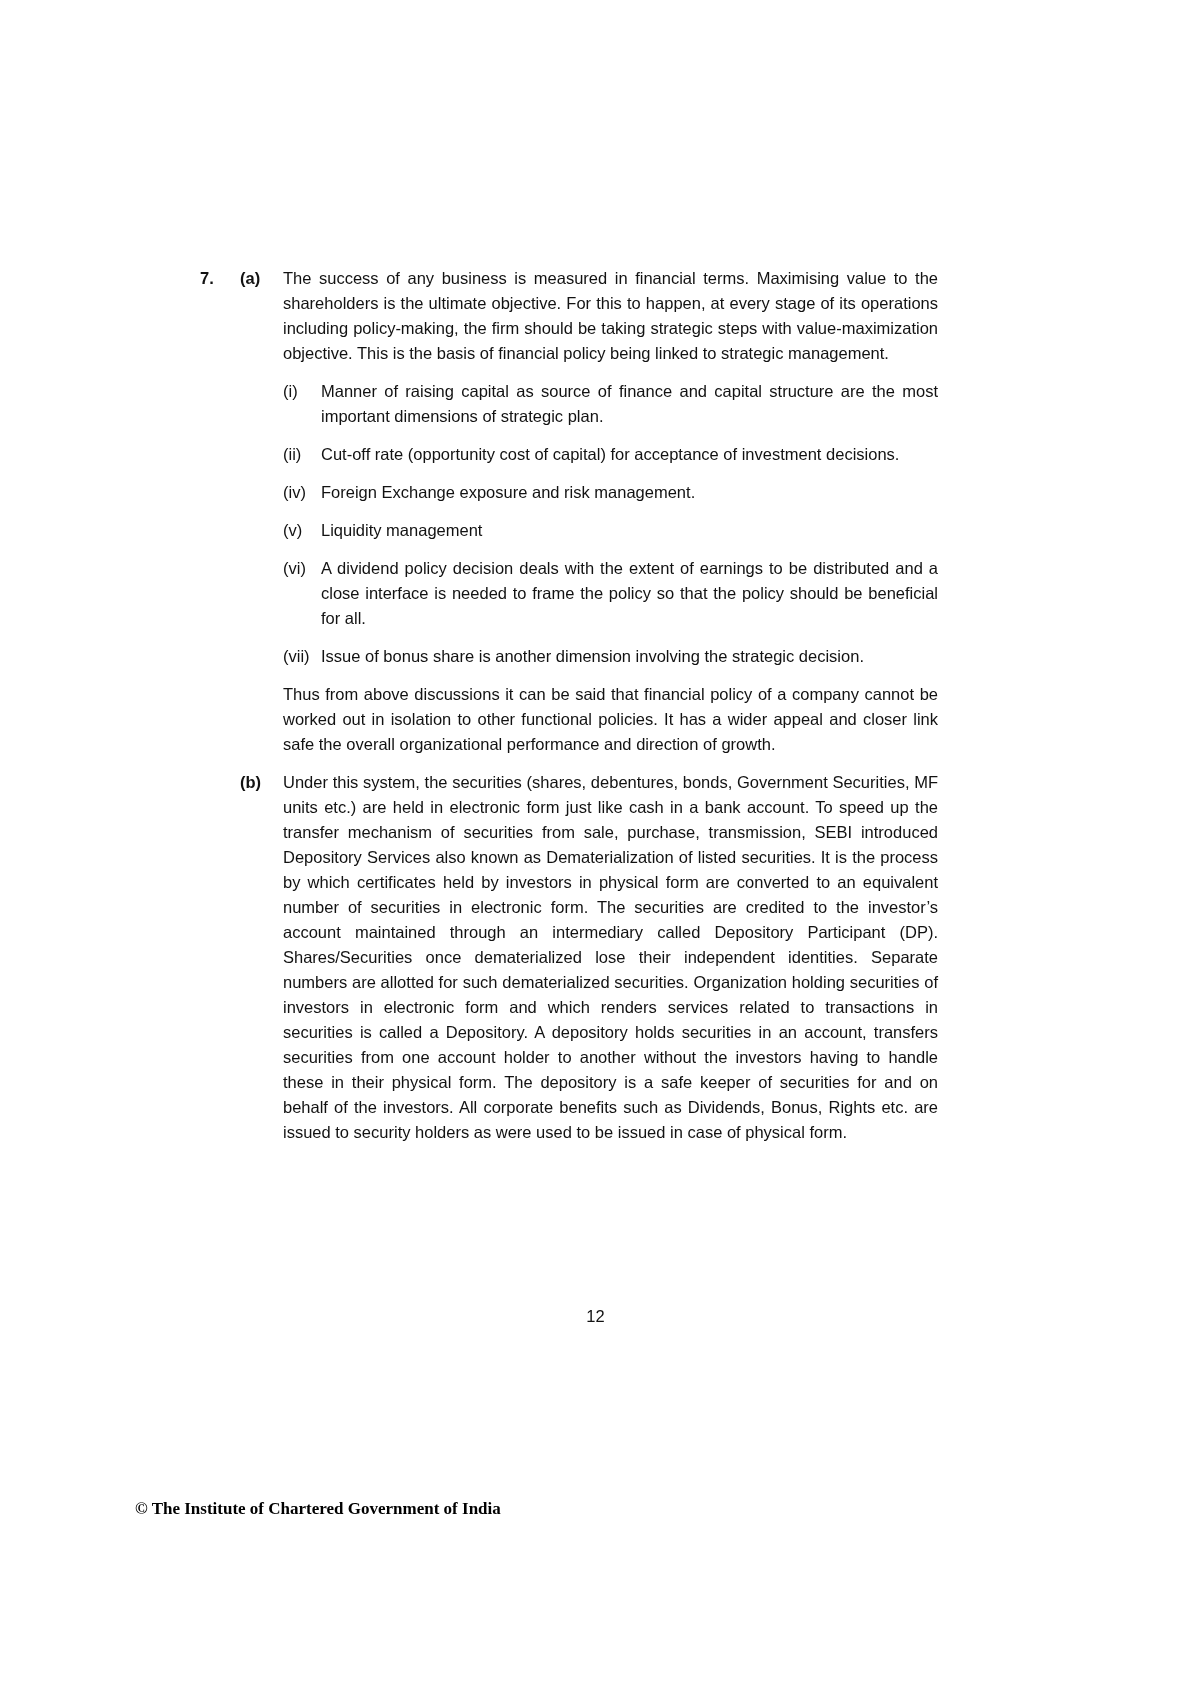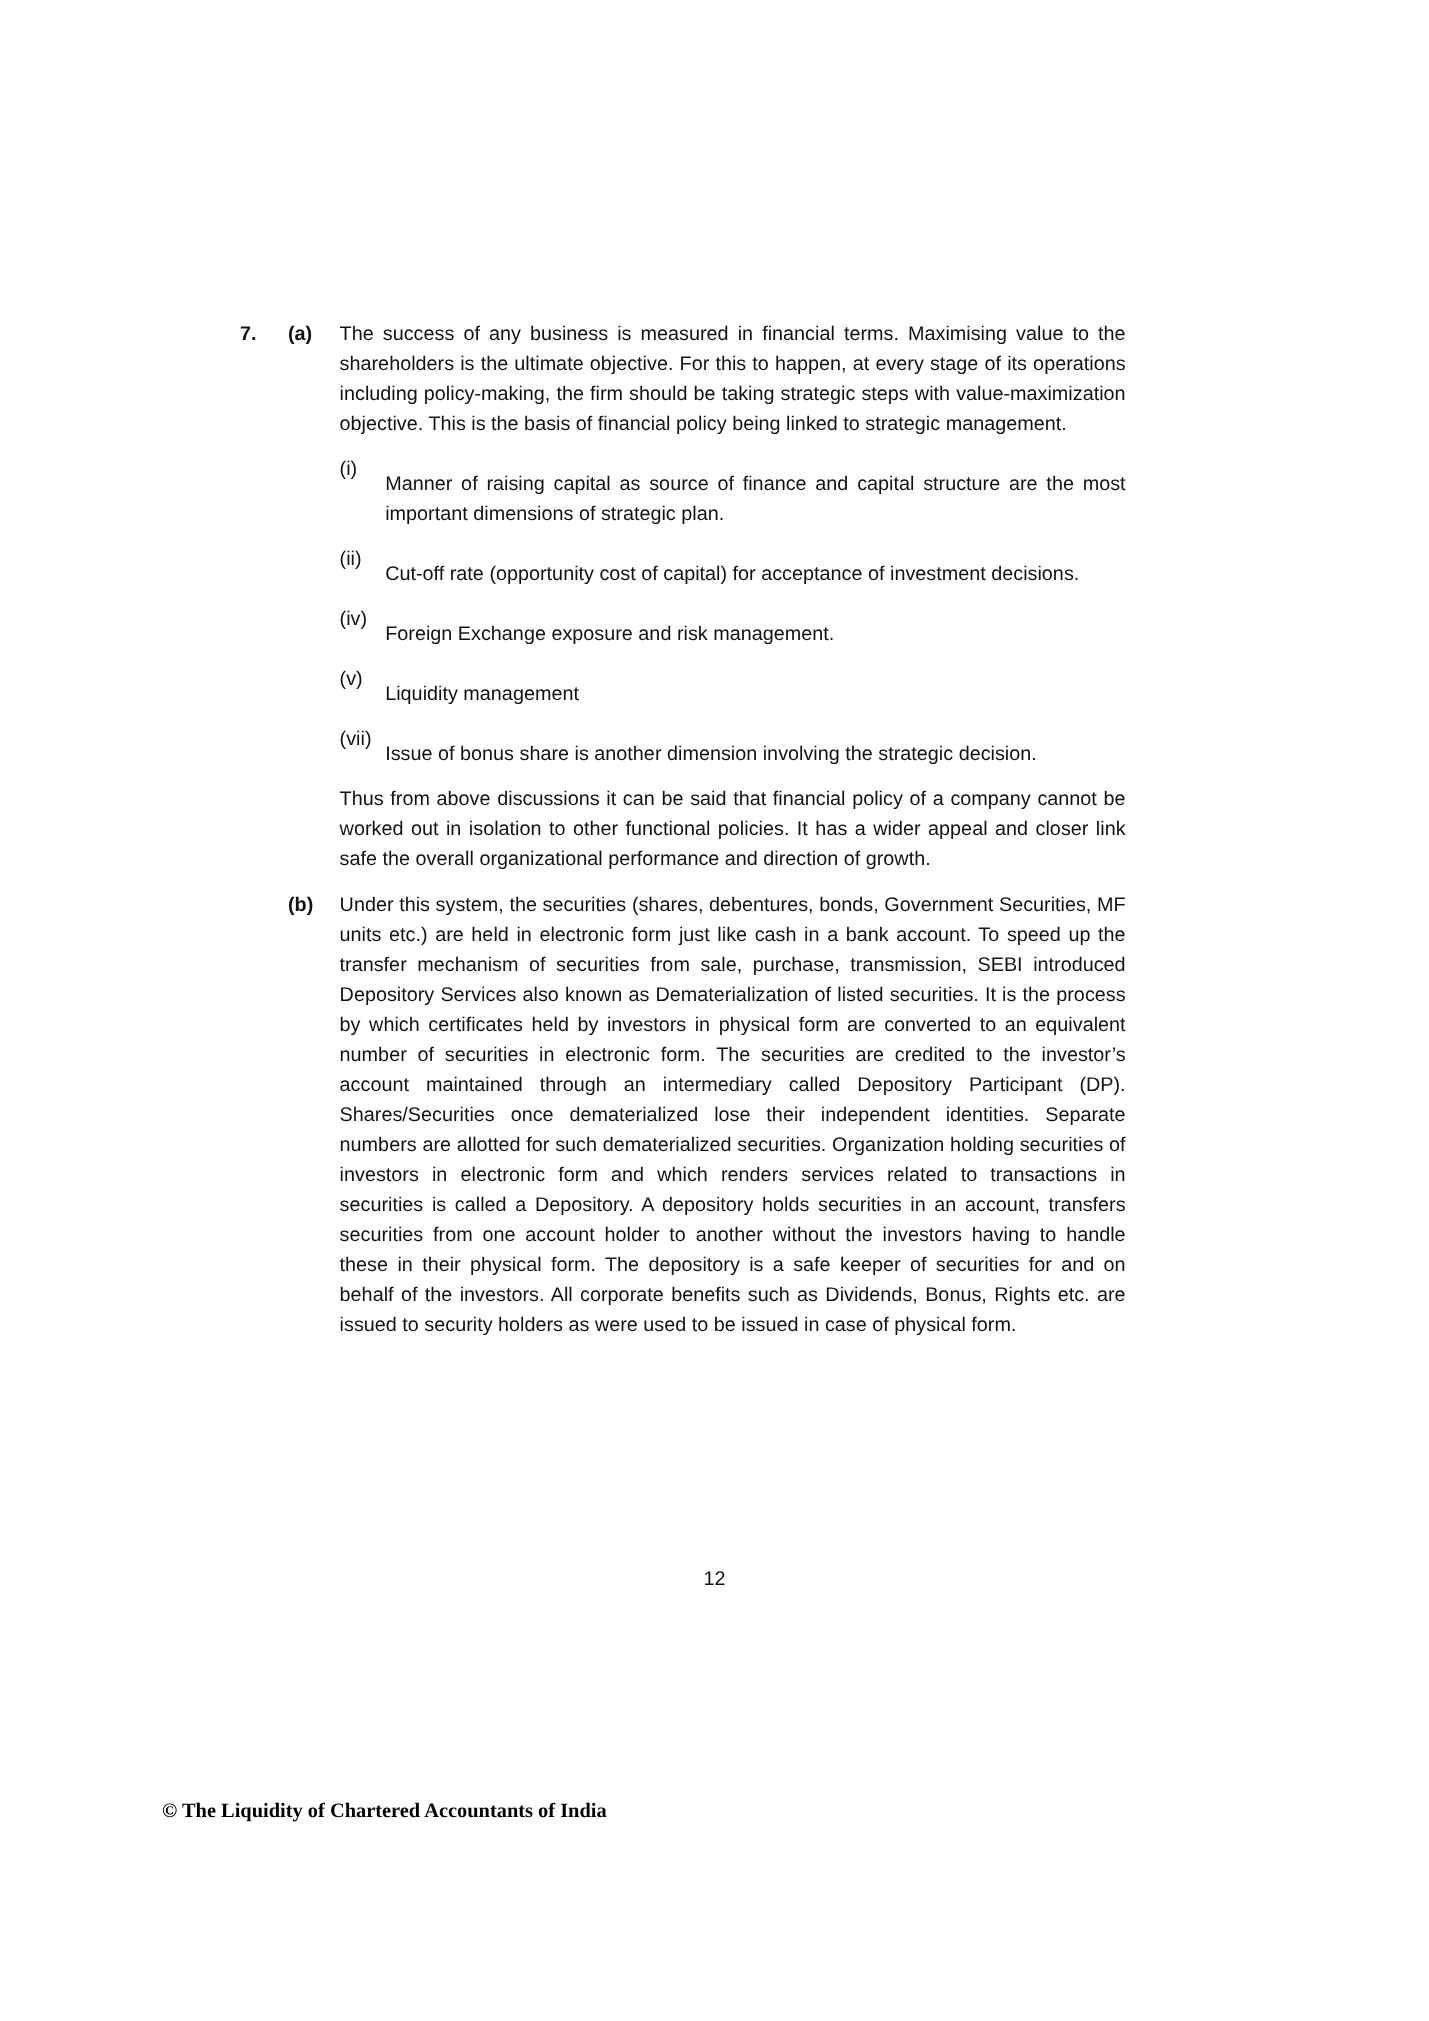--- a/index.html
+++ b/index.html
@@ -52,21 +52,20 @@
     margin-bottom: 13px;
   }
   .li-marker {
     flex: 0 0 38px;
     width: 38px;
   }
   .li-text {
     flex: 1 1 auto;
     text-align: justify;
     min-width: 0;
-    margin-top: 12px;
   }
   .page-number {
     position: absolute;
     top: 1304px;
     left: 0;
     width: 100%;
     text-align: center;
   }
   .footer {
     position: absolute;
@@ -102,35 +101,39 @@
         </div>
         <div class="li">
           <span class="li-marker">(iv)</span>
           <span class="li-text">Foreign Exchange exposure and risk management.</span>
         </div>
         <div class="li">
           <span class="li-marker">(v)</span>
           <span class="li-text">Liquidity management</span>
         </div>
         <div class="li">
+          <span class="li-marker">(vi)</span>
+          <span class="li-text">A dividend policy decision deals with the extent of earnings to be distributed and a close interface is needed to frame the policy so that the policy should be beneficial for all.</span>
+        </div>
+        <div class="li">
           <span class="li-marker">(vii)</span>
           <span class="li-text">Issue of bonus share is another dimension involving the strategic decision.</span>
         </div>
 
         <p class="para">Thus from above discussions it can be said that financial policy of a company cannot be worked out in isolation to other functional policies. It has a wider appeal and closer link safe the overall organizational performance and direction of growth.</p>
       </div>
     </section>
 
     <section class="part-row">
       <div class="col-qnum"></div>
       <div class="col-label">(b)</div>
       <div class="col-body">
         <p class="para last">Under this system, the securities (shares, debentures, bonds, Government Securities, MF units etc.) are held in electronic form just like cash in a bank account. To speed up the transfer mechanism of securities from sale, purchase, transmission, SEBI introduced Depository Services also known as Dematerialization of listed securities. It is the process by which certificates held by investors in physical form are converted to an equivalent number of securities in electronic form. The securities are credited to the investor’s account maintained through an intermediary called Depository Participant (DP). Shares/Securities once dematerialized lose their independent identities. Separate numbers are allotted for such dematerialized securities. Organization holding securities of investors in electronic form and which renders services related to transactions in securities is called a Depository. A depository holds securities in an account, transfers securities from one account holder to another without the investors having to handle these in their physical form. The depository is a safe keeper of securities for and on behalf of the investors. All corporate benefits such as Dividends, Bonus, Rights etc. are issued to security holders as were used to be issued in case of physical form.</p>
       </div>
     </section>
 
   </main>
 
   <div class="page-number">12</div>
 
-  <div class="footer">© The Liquidity of Chartered Accountants of India</div>
+  <div class="footer">© The Institute of Chartered Government of India</div>
 
 </div>
 
 </body></html>

